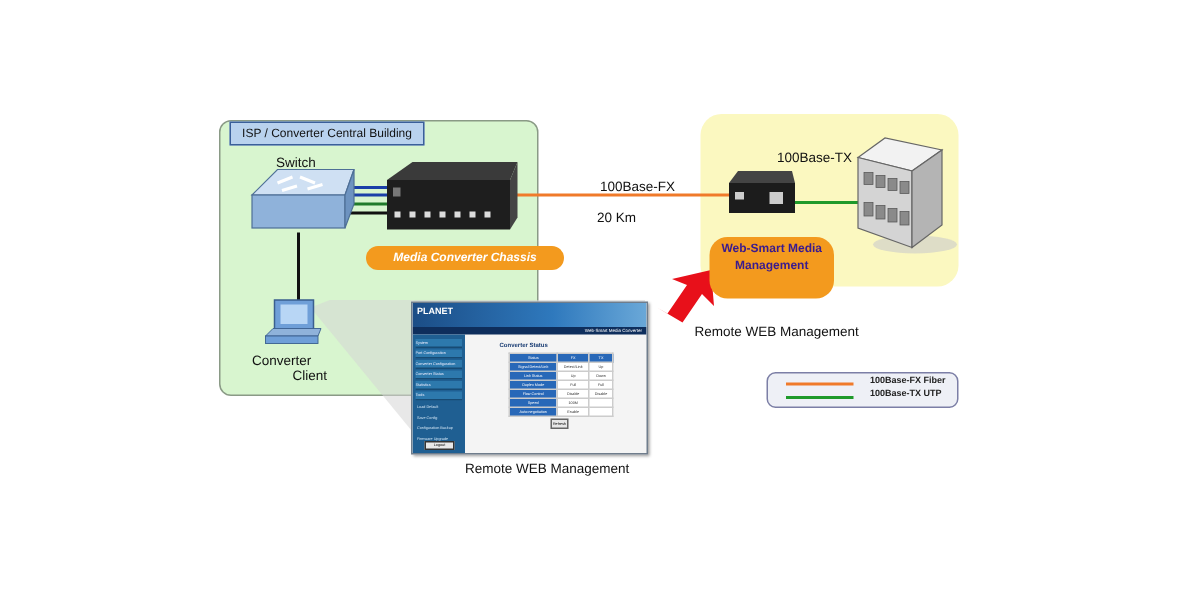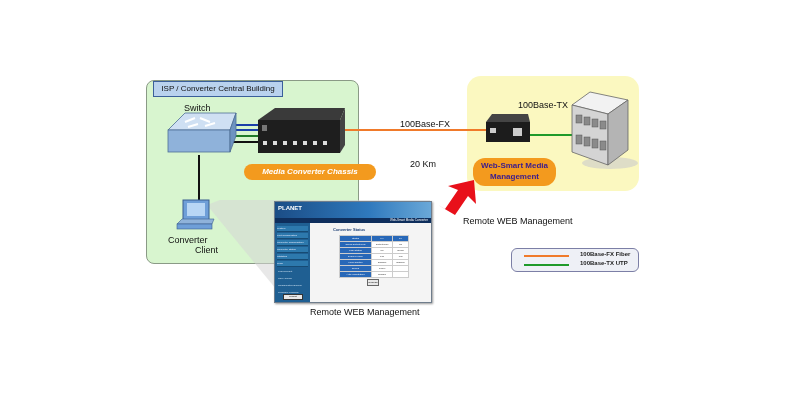--- a/index.html
+++ b/index.html
@@ -4,21 +4,21 @@
 <style>
   html,body{margin:0;padding:0;background:#ffffff;}
   body{width:800px;height:400px;position:relative;overflow:hidden;font-family:"Liberation Sans",sans-serif;}
   .abs{position:absolute;}
   .lbl{font-weight:normal;font-size:9px;color:#111;white-space:nowrap;}
   #central{left:146px;top:80px;width:211px;height:182px;background:#d8f5cf;border:1px solid #8a9a86;border-radius:8px;}
   #central-title{left:153px;top:81px;width:128px;height:14px;background:#b9d2ee;border:1px solid #3a5f9a;font-size:8px;line-height:14px;text-align:center;color:#111;}
   #remote{left:467px;top:76px;width:172px;height:115px;background:#fbf8c0;border-radius:14px;}
   .pill{background:#f39a1e;border-radius:12px;color:#fff;font-weight:bold;font-size:8px;text-align:center;}
   #chassis-pill{left:244px;top:164px;width:132px;height:16px;line-height:16px;font-style:italic;}
-  #converter-pill{left:473px;top:158px;width:83px;height:28px;line-height:11px;padding-top:1px;color:#3a1b8e;box-sizing:border-box;padding:2px 2px;}
+  #converter-pill{left:473px;top:158px;width:83px;height:41px;line-height:11px;padding-top:1px;color:#3a1b8e;box-sizing:border-box;padding:2px 2px;}
   #legend{left:511px;top:248px;width:126px;height:22px;background:#eef0f6;border:1px solid #7c7fa6;border-radius:6px;}
   .leg-line{position:absolute;left:12px;width:45px;height:2px;}
   .leg-text{position:absolute;left:68px;font-size:6px;font-weight:bold;color:#222;}
   
   #webui{left:274px;top:201px;width:156px;height:100px;background:#f4f4f4;border:1px solid #6f7d8c;box-shadow:1px 1px 2px #999;overflow:hidden;}
   #webui-head{position:absolute;left:0;top:0;width:156px;height:16px;background:linear-gradient(90deg,#1b4d86,#2f79bd 60%,#6aa8d8);}
   #webui-logo{position:absolute;left:3px;top:3px;font-size:6px;font-weight:bold;color:#fff;}
   #webui-bar{position:absolute;left:0;top:16px;width:156px;height:5px;background:#0e2e5c;}
   #webui-bartext{position:absolute;right:3px;top:16px;font-size:3px;color:#fff;line-height:5px;}
   #webui-side{position:absolute;left:0;top:21px;width:35px;height:79px;background:#1f5f92;}
@@ -113,21 +113,21 @@
     <polygon points="438,205 455,215 468,196 476,204 474,180 448,186 458,190 445,209" fill="#e8101a"></polygon>
   </g>
 </svg>
 
 <div class="abs lbl" style="left:184px;top:103px;">Switch</div>
 <div id="chassis-pill" class="abs pill">Media Converter Chassis</div>
 <div class="abs lbl" style="left:168px;top:235px;">Converter</div>
 <div class="abs lbl" style="left:195px;top:245px;">Client</div>
 
 <div class="abs lbl" style="left:400px;top:119px;">100Base-FX</div>
-<div class="abs lbl" style="left:410px;top:140px;margin-top:19px;">20 Km</div>
+<div class="abs lbl" style="left:398px;top:140px;">20 Km</div>
 
 <div class="abs lbl" style="left:518px;top:100px;">100Base-TX</div>
 <div id="converter-pill" class="abs pill">
   <div>Web-Smart Media</div>
   <div>Management</div>
 </div>
 
 <div class="abs lbl" style="left:463px;top:216px;">Remote WEB Management</div>
 <div class="abs lbl" style="left:310px;top:307px;">Remote WEB Management</div>
 

